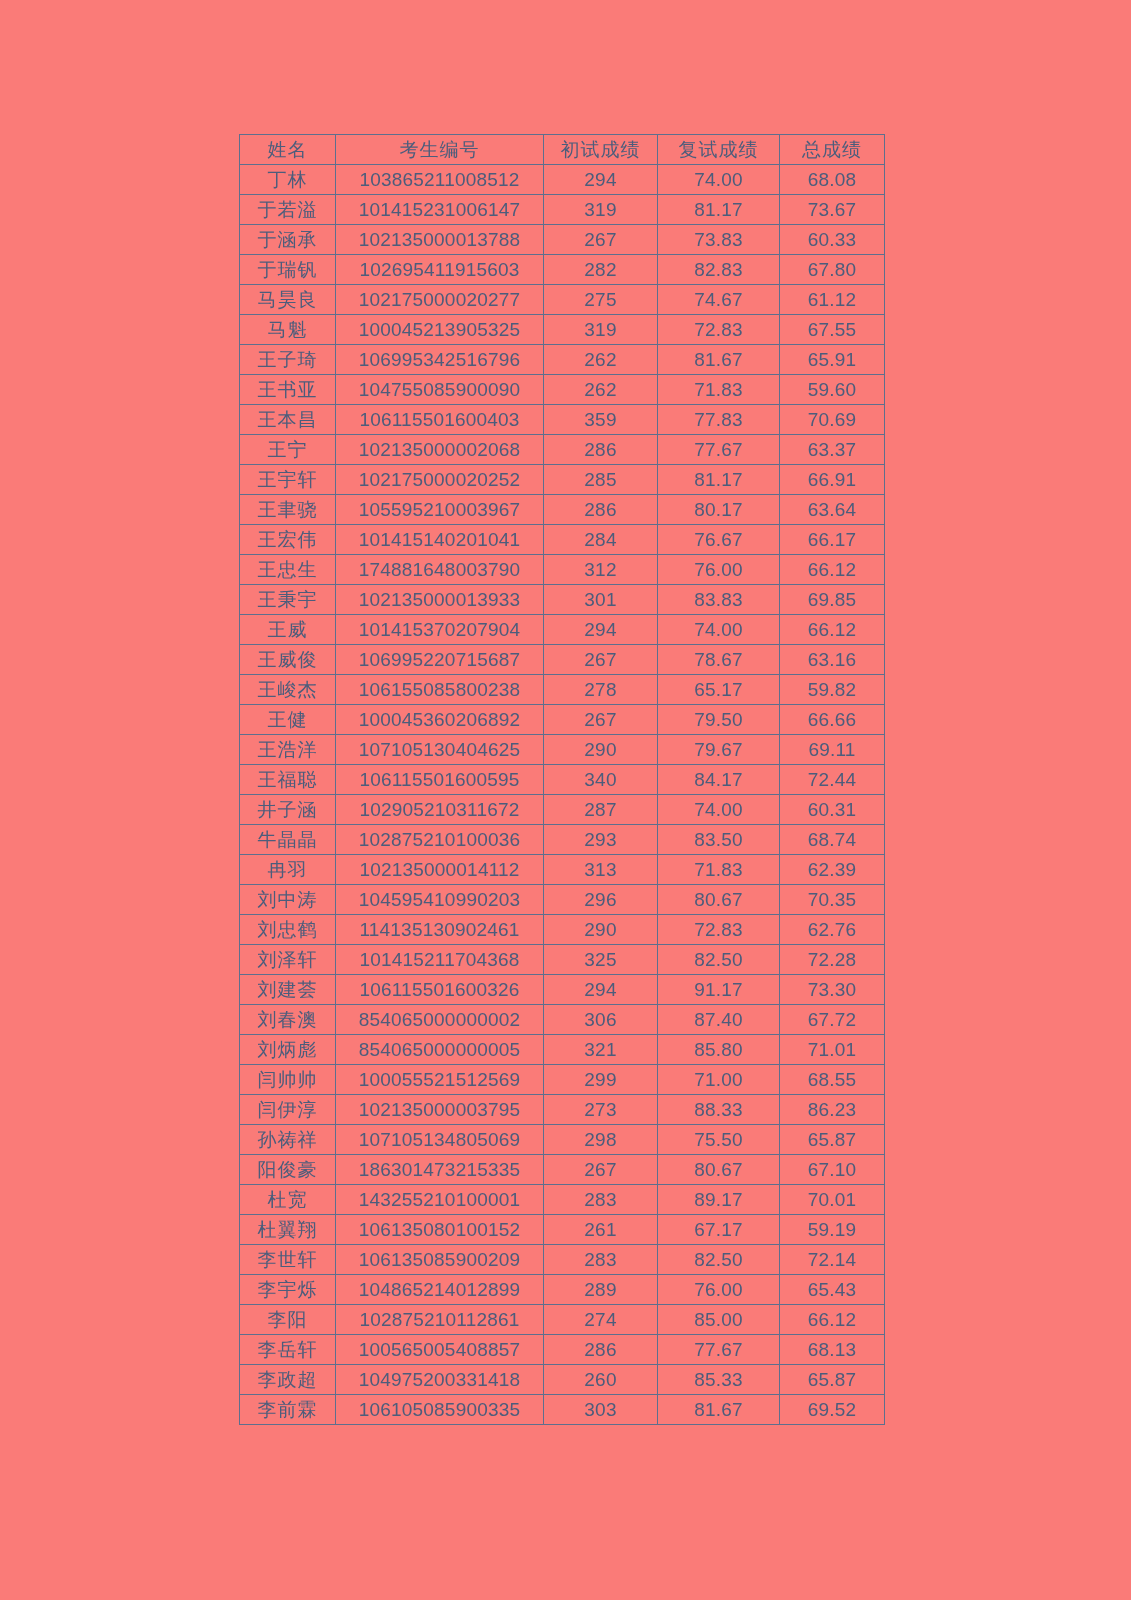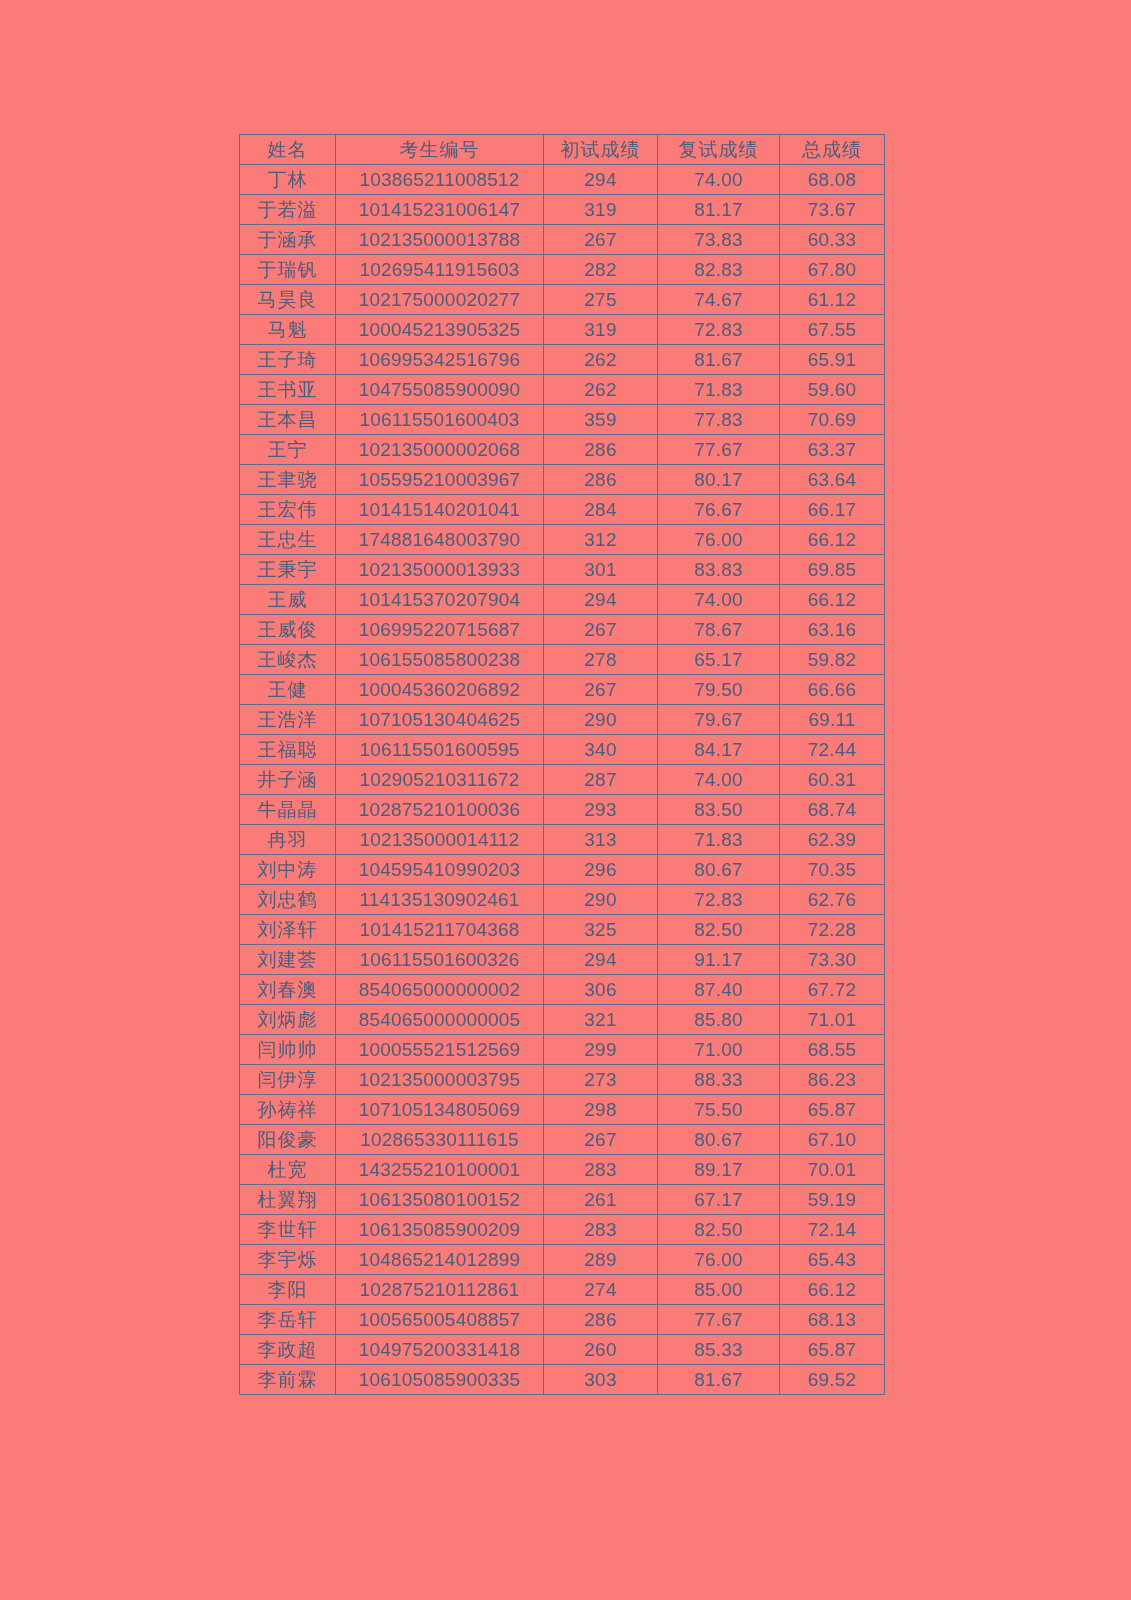--- a/index.html
+++ b/index.html
@@ -146,20 +146,27 @@
             <td class="num">70.69</td>
           </tr>
           <tr>
             <td class="cn">王宁</td>
             <td class="num">102135000002068</td>
             <td class="num">286</td>
             <td class="num">77.67</td>
             <td class="num">63.37</td>
           </tr>
           <tr>
+            <td class="cn">王宇轩</td>
+            <td class="num">102175000020252</td>
+            <td class="num">285</td>
+            <td class="num">81.17</td>
+            <td class="num">66.91</td>
+          </tr>
+          <tr>
             <td class="cn">王聿骁</td>
             <td class="num">105595210003967</td>
             <td class="num">286</td>
             <td class="num">80.17</td>
             <td class="num">63.64</td>
           </tr>
           <tr>
             <td class="cn">王宏伟</td>
             <td class="num">101415140201041</td>
             <td class="num">284</td>
@@ -301,21 +308,21 @@
           </tr>
           <tr>
             <td class="cn">孙祷祥</td>
             <td class="num">107105134805069</td>
             <td class="num">298</td>
             <td class="num">75.50</td>
             <td class="num">65.87</td>
           </tr>
           <tr>
             <td class="cn">阳俊豪</td>
-            <td class="num">102865330111615</td>
+            <td class="num">186301473215335</td>
             <td class="num">267</td>
             <td class="num">80.67</td>
             <td class="num">67.10</td>
           </tr>
           <tr>
             <td class="cn">杜宽</td>
             <td class="num">143255210100001</td>
             <td class="num">283</td>
             <td class="num">89.17</td>
             <td class="num">70.01</td>

